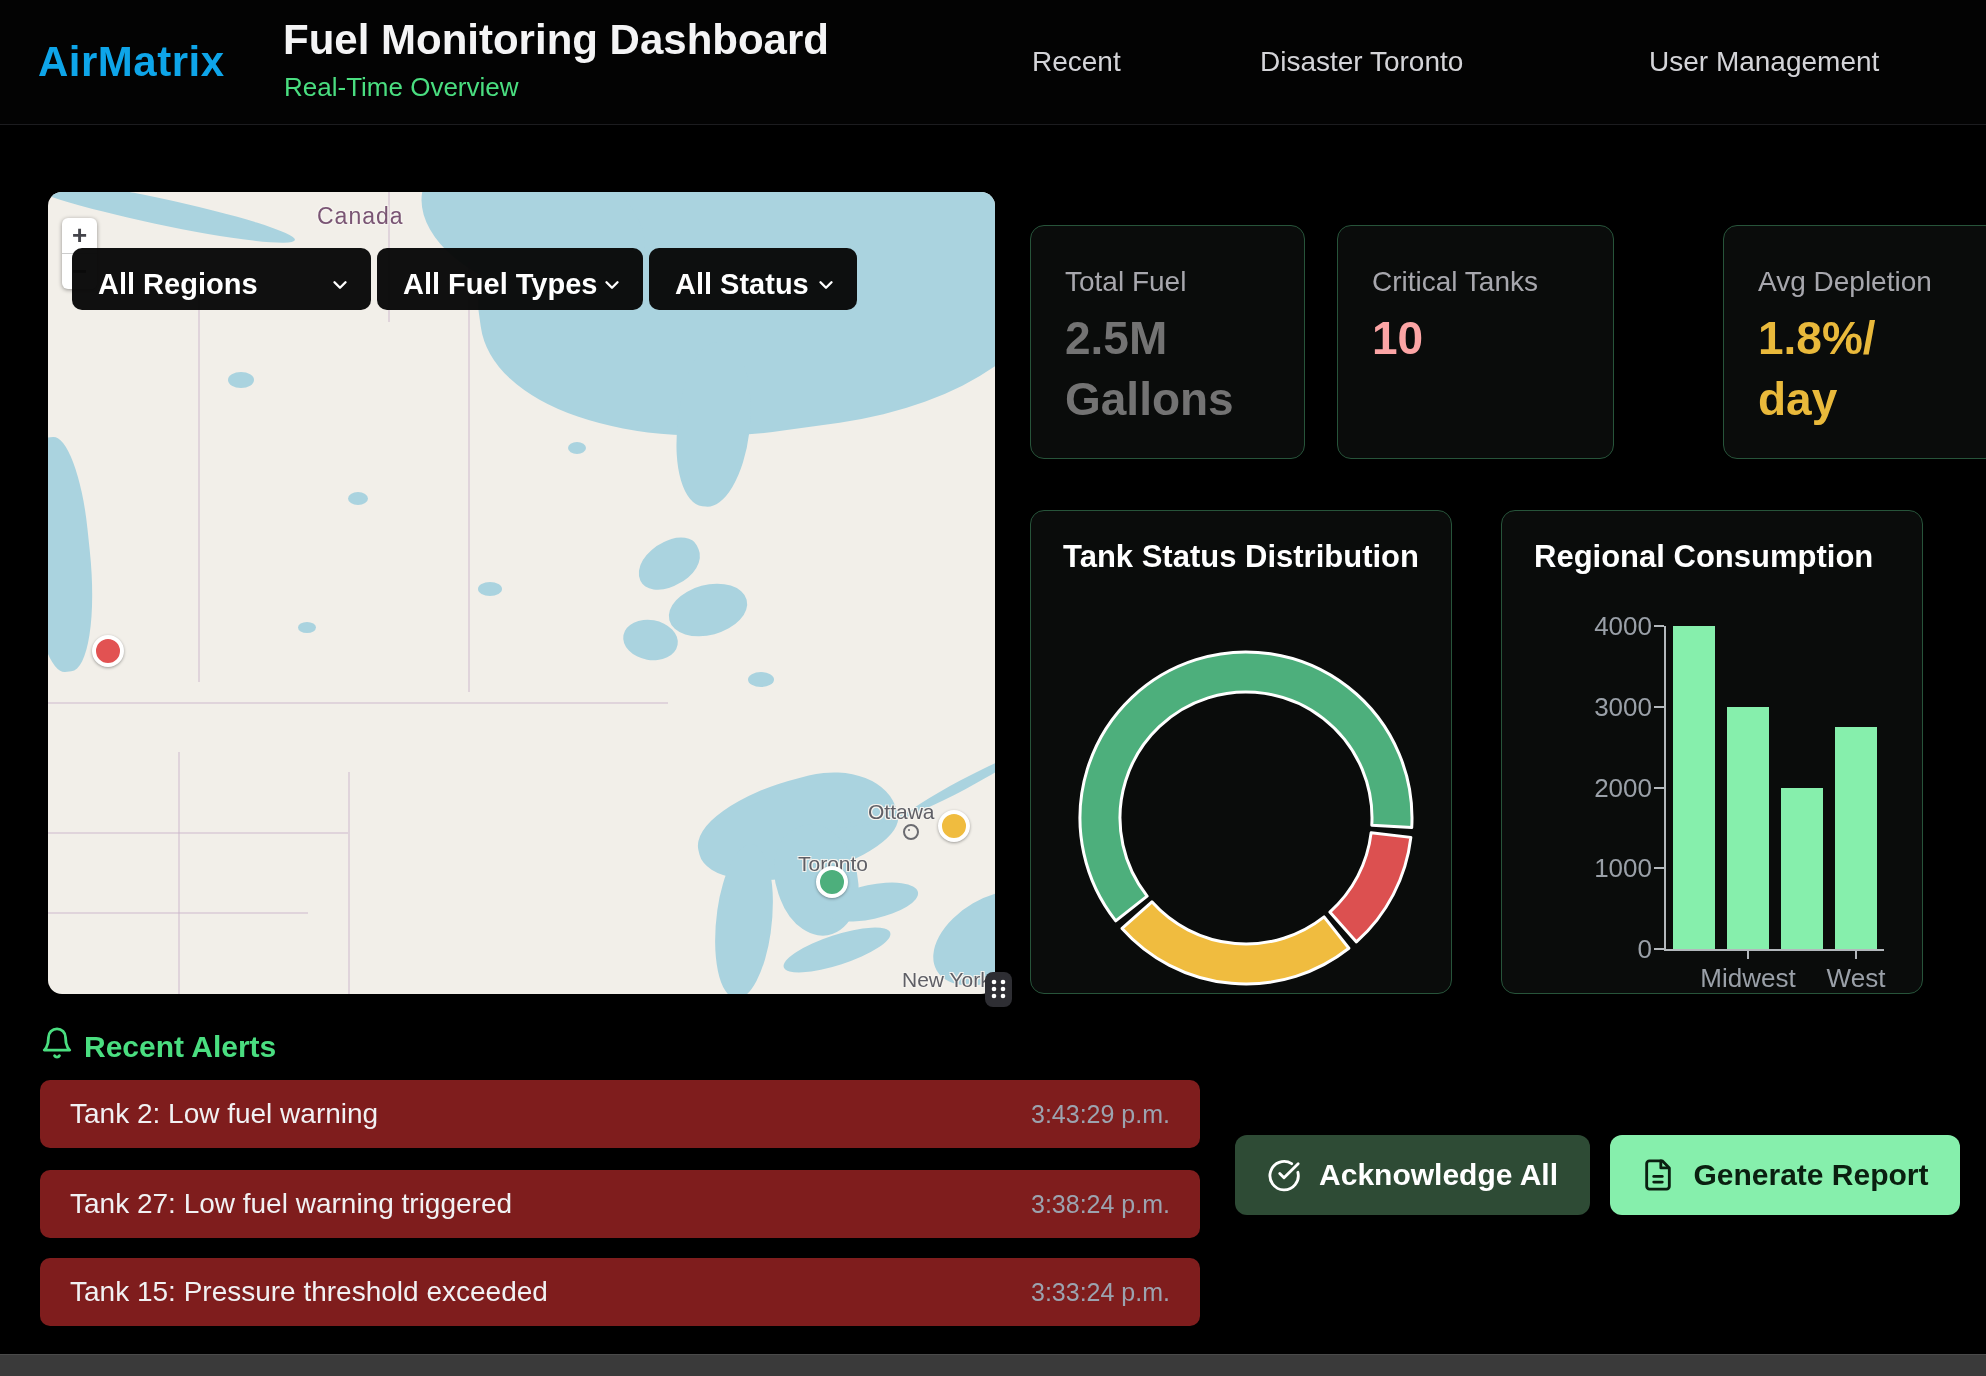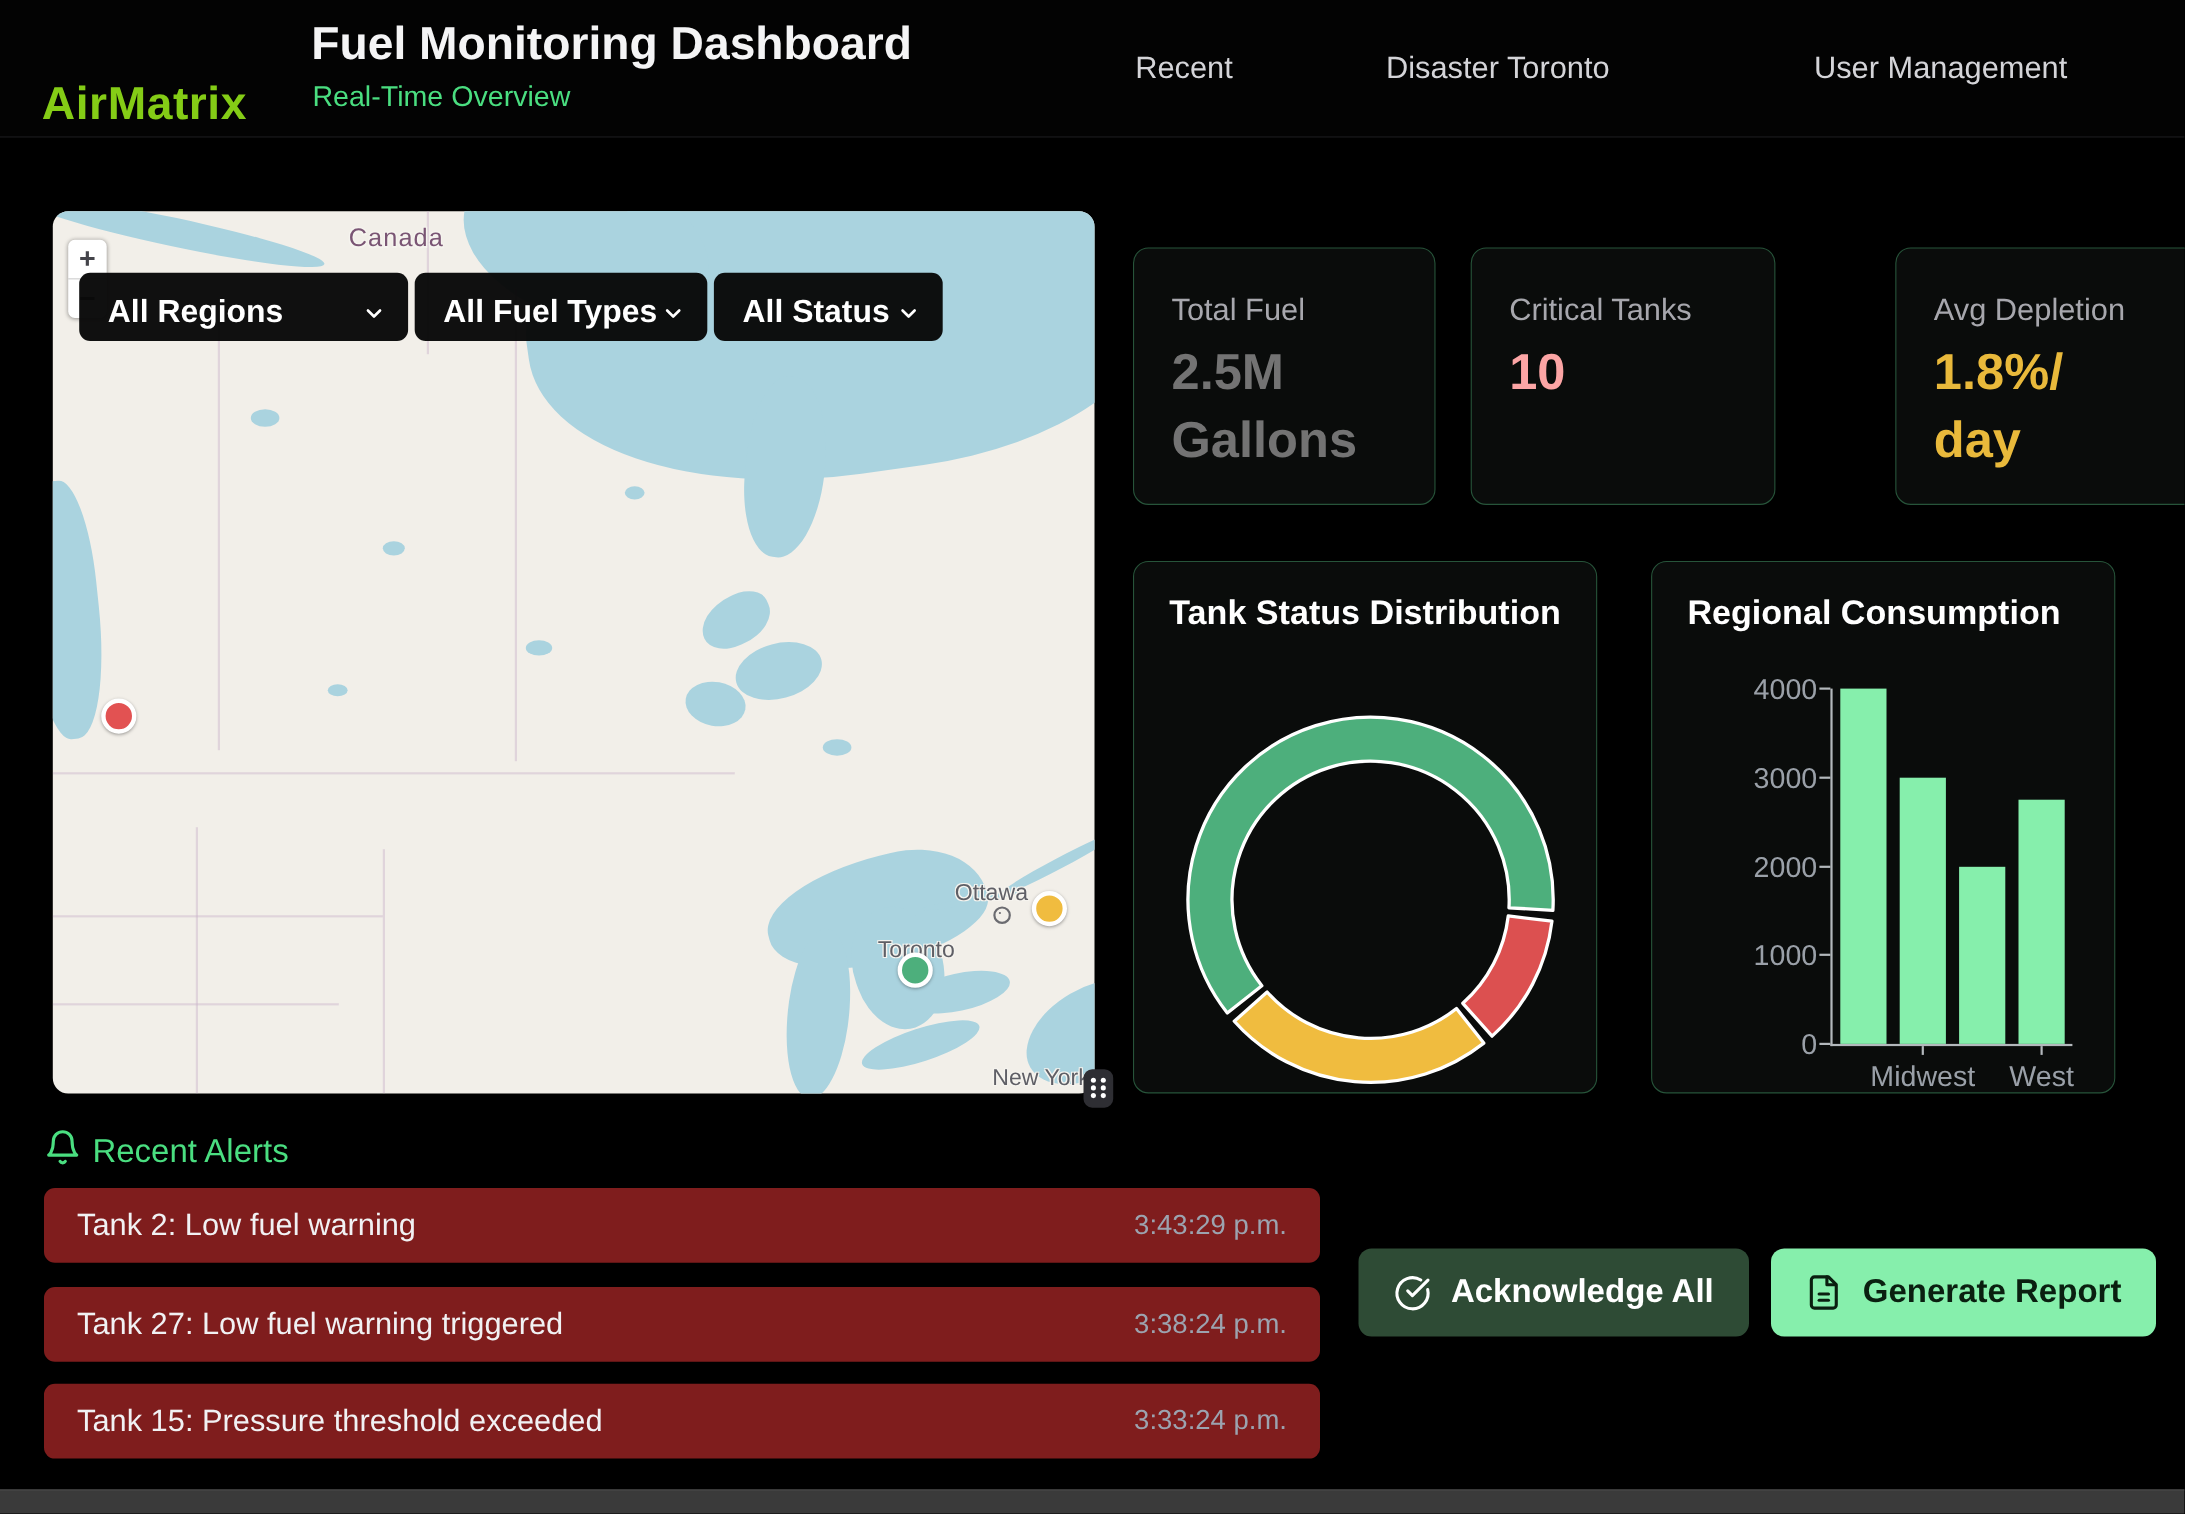--- a/index.html
+++ b/index.html
@@ -2,21 +2,21 @@
 <html><head>
 <meta charset="utf-8">
 <style>
   html,body{margin:0;padding:0;background:#000;}
   body{width:1986px;height:1376px;overflow:hidden;font-family:"Liberation Sans",sans-serif;}
   .app{position:relative;width:1986px;height:1376px;background:#000;}
   .abs{position:absolute;}
 
   
   #header{left:0;top:0;width:1986px;height:124px;background:#030303;border-bottom:1px solid #1c1c1f;}
-  #logo{left:38px;top:38px;font-size:42px;font-weight:bold;color:#84cc16;letter-spacing:.5px;margin-top:32px;}
+  #logo{left:38px;top:38px;font-size:42px;font-weight:bold;color:#0ea5e9;letter-spacing:.5px;}
   #title{left:283px;top:16px;font-size:42px;font-weight:bold;color:#f4f4f5;}
   #subtitle{left:284px;top:72px;font-size:26px;font-weight:500;color:#4ade80;}
   .nav-item{top:46px;font-size:28px;color:#d4d4d8;cursor:pointer;}
   #nav-reports{left:1032px;} #nav-dr{left:1260px;} #nav-um{left:1649px;}
 
   
   #map{left:48px;top:192px;width:947px;height:802px;background:#f2efe9;border-radius:14px;overflow:hidden;}
   .water{position:absolute;background:#aad3df;}
   .lakelet{position:absolute;background:#aad3df;border-radius:50%;}
   .mline{position:absolute;background:#c9b3c9;opacity:.45;}
@@ -55,21 +55,21 @@
   #donut-svg{position:absolute;left:45px;top:137px;}
   #bar-chart{position:absolute;left:0;top:0;width:422px;height:484px;}
   #bar-plot{position:absolute;left:162px;top:115px;width:218px;height:323px;
     border-left:2px solid #b3b8bc;border-bottom:2px solid #b3b8bc;}
   .bar{position:absolute;bottom:0;}
   .ylab{position:absolute;left:0;width:150px;text-align:right;font-size:26px;color:#9aa0a8;}
   .xlab{position:absolute;width:120px;text-align:center;font-size:26px;color:#9aa0a8;}
   .tick{position:absolute;background:#b3b8bc;}
 
   
-  #alerts-title{left:84px;top:1030px;font-size:30px;font-weight:normal;color:#4ade80;}
+  #alerts-title{left:84px;top:1030px;font-size:30px;font-weight:bold;color:#4ade80;}
   #bell{left:40px;top:1026px;}
   .alert-row{left:40px;width:1160px;height:68px;background:#7f1d1d;border-radius:10px;}
   .alert-msg{position:absolute;left:30px;top:50%;transform:translateY(-50%);font-size:28px;color:#f1f1f3;}
   .alert-time{position:absolute;right:30px;top:50%;transform:translateY(-50%);font-size:25px;color:#9ca3af;}
   #alert-0{top:1080px;} #alert-1{top:1170px;} #alert-2{top:1258px;}
 
   .action-btn{top:1135px;height:80px;border-radius:12px;display:flex;align-items:center;justify-content:center;gap:18px;cursor:pointer;}
   #btn-ack{left:1235px;width:355px;background:#2e4b35;}
   #btn-ack span{color:#fff;font-size:30px;font-weight:bold;}
   #btn-gen{left:1610px;width:350px;background:#86efac;}

